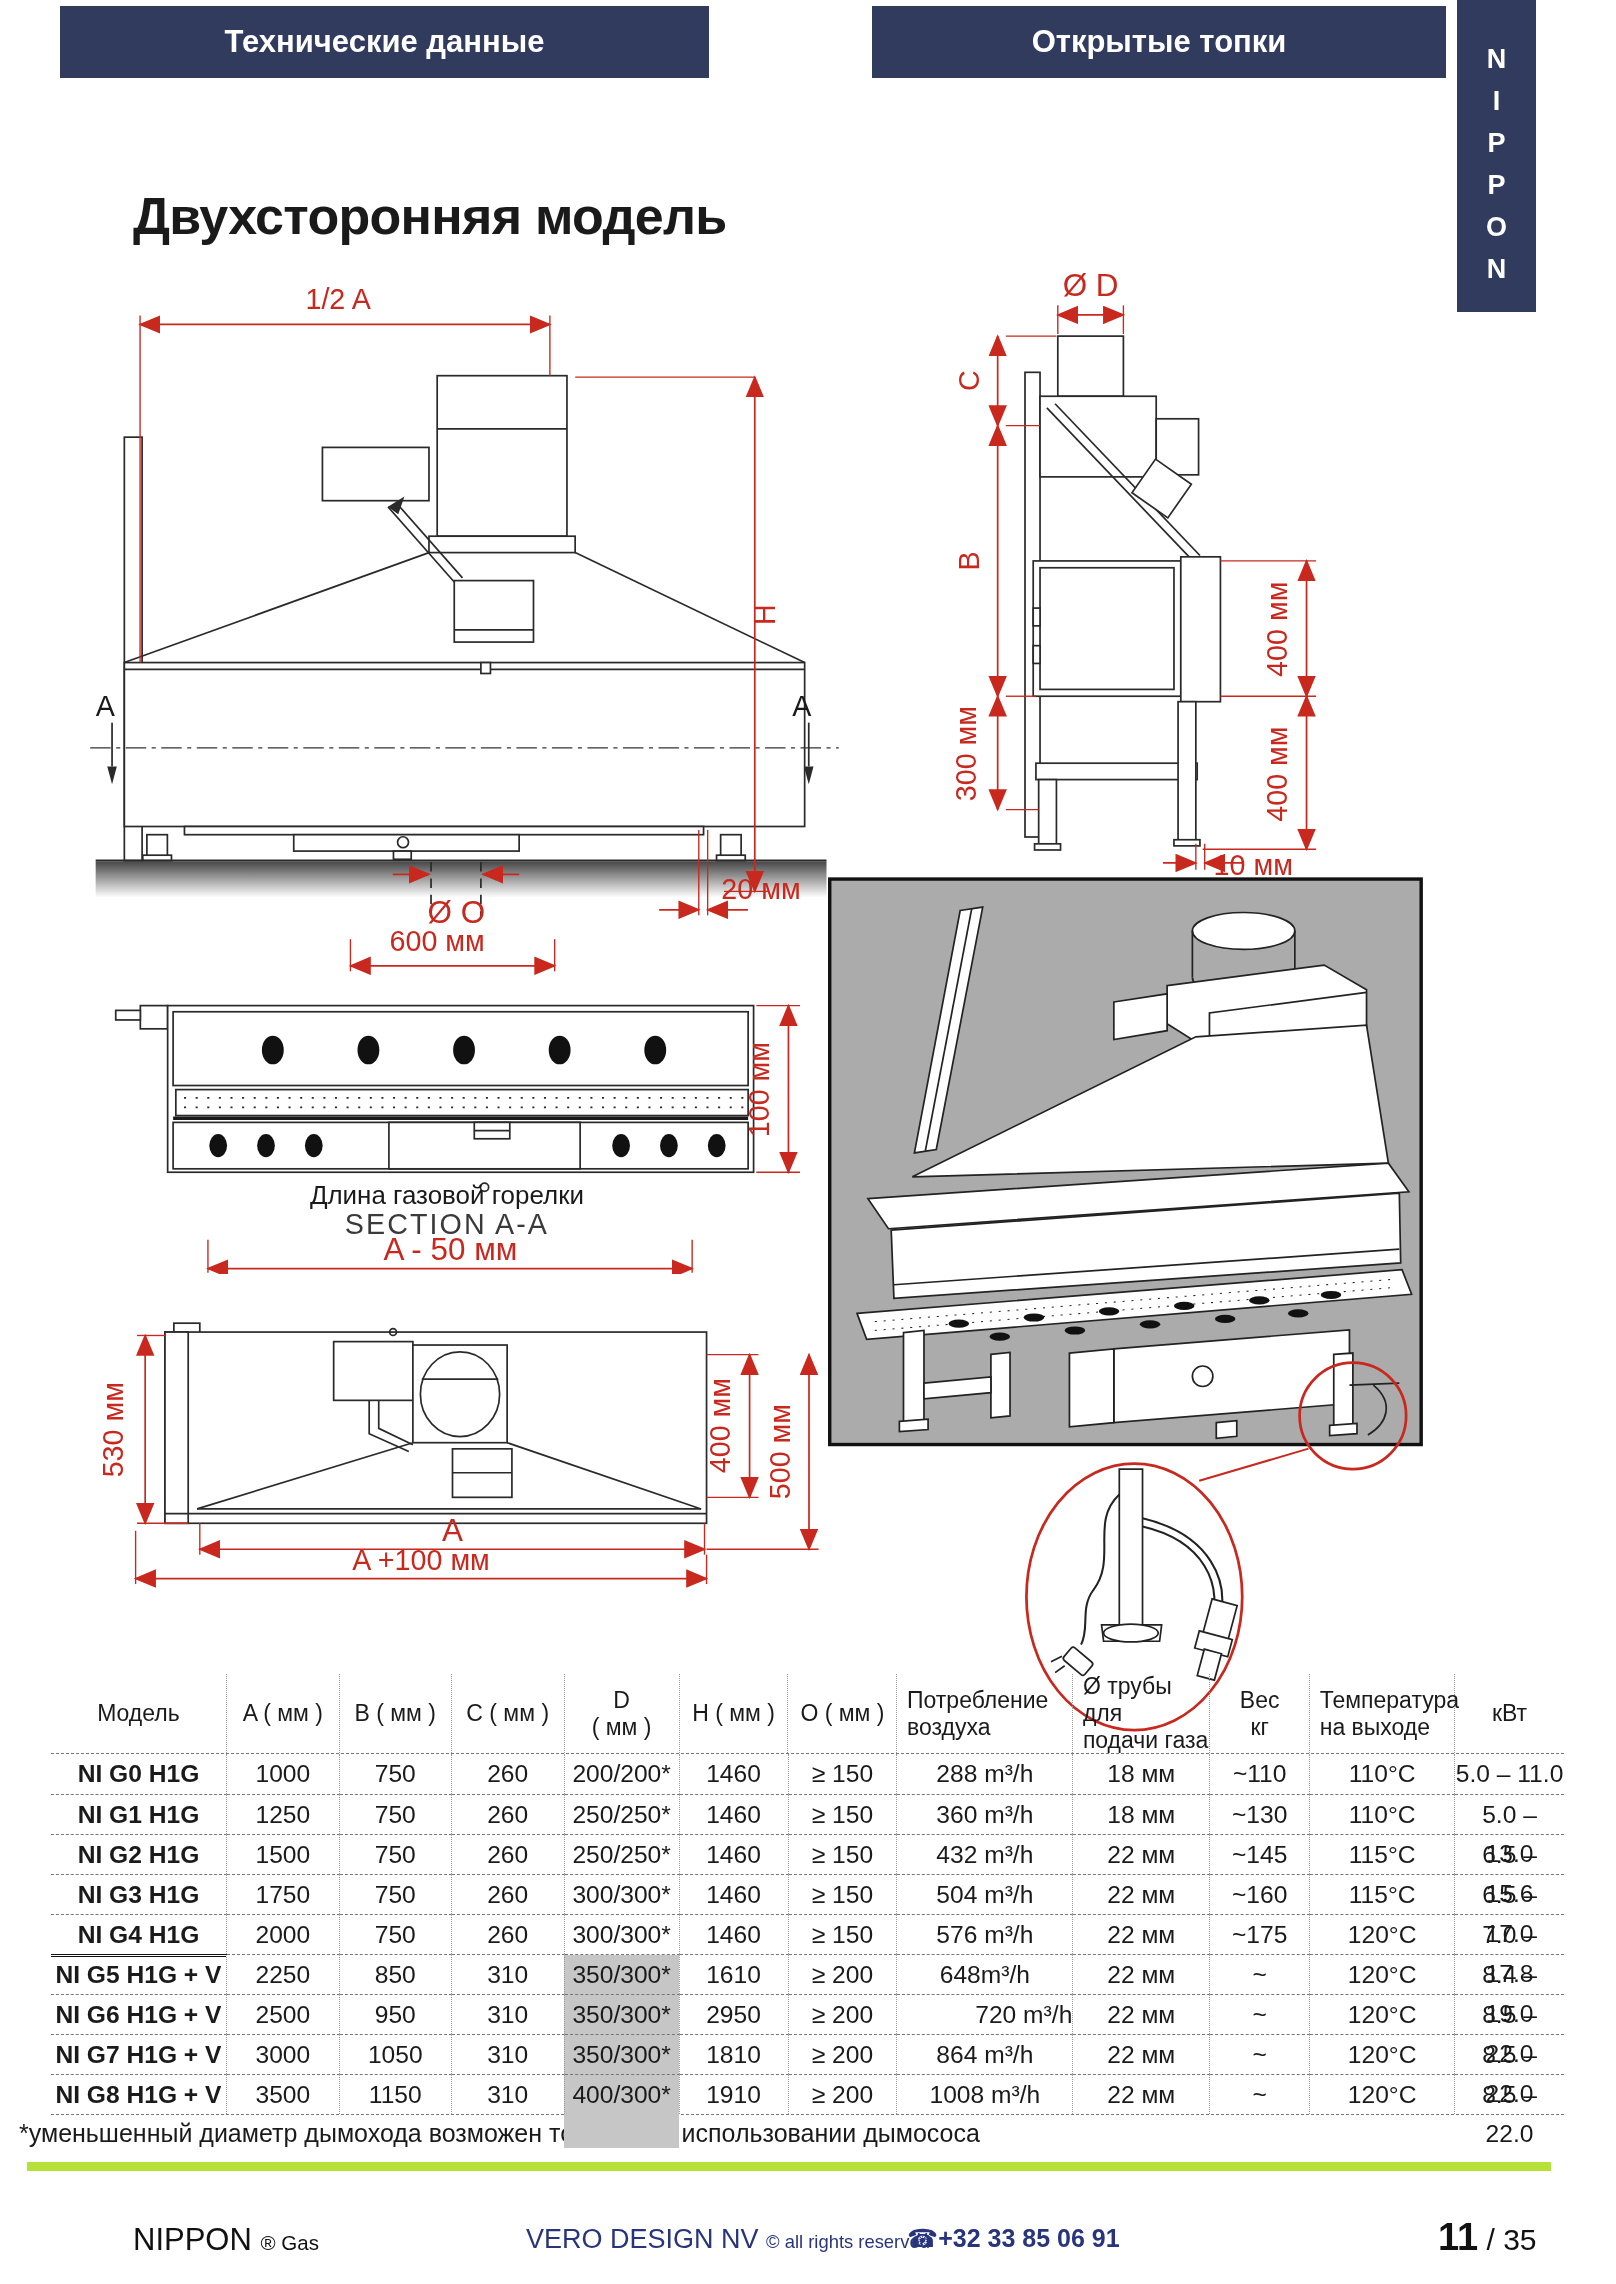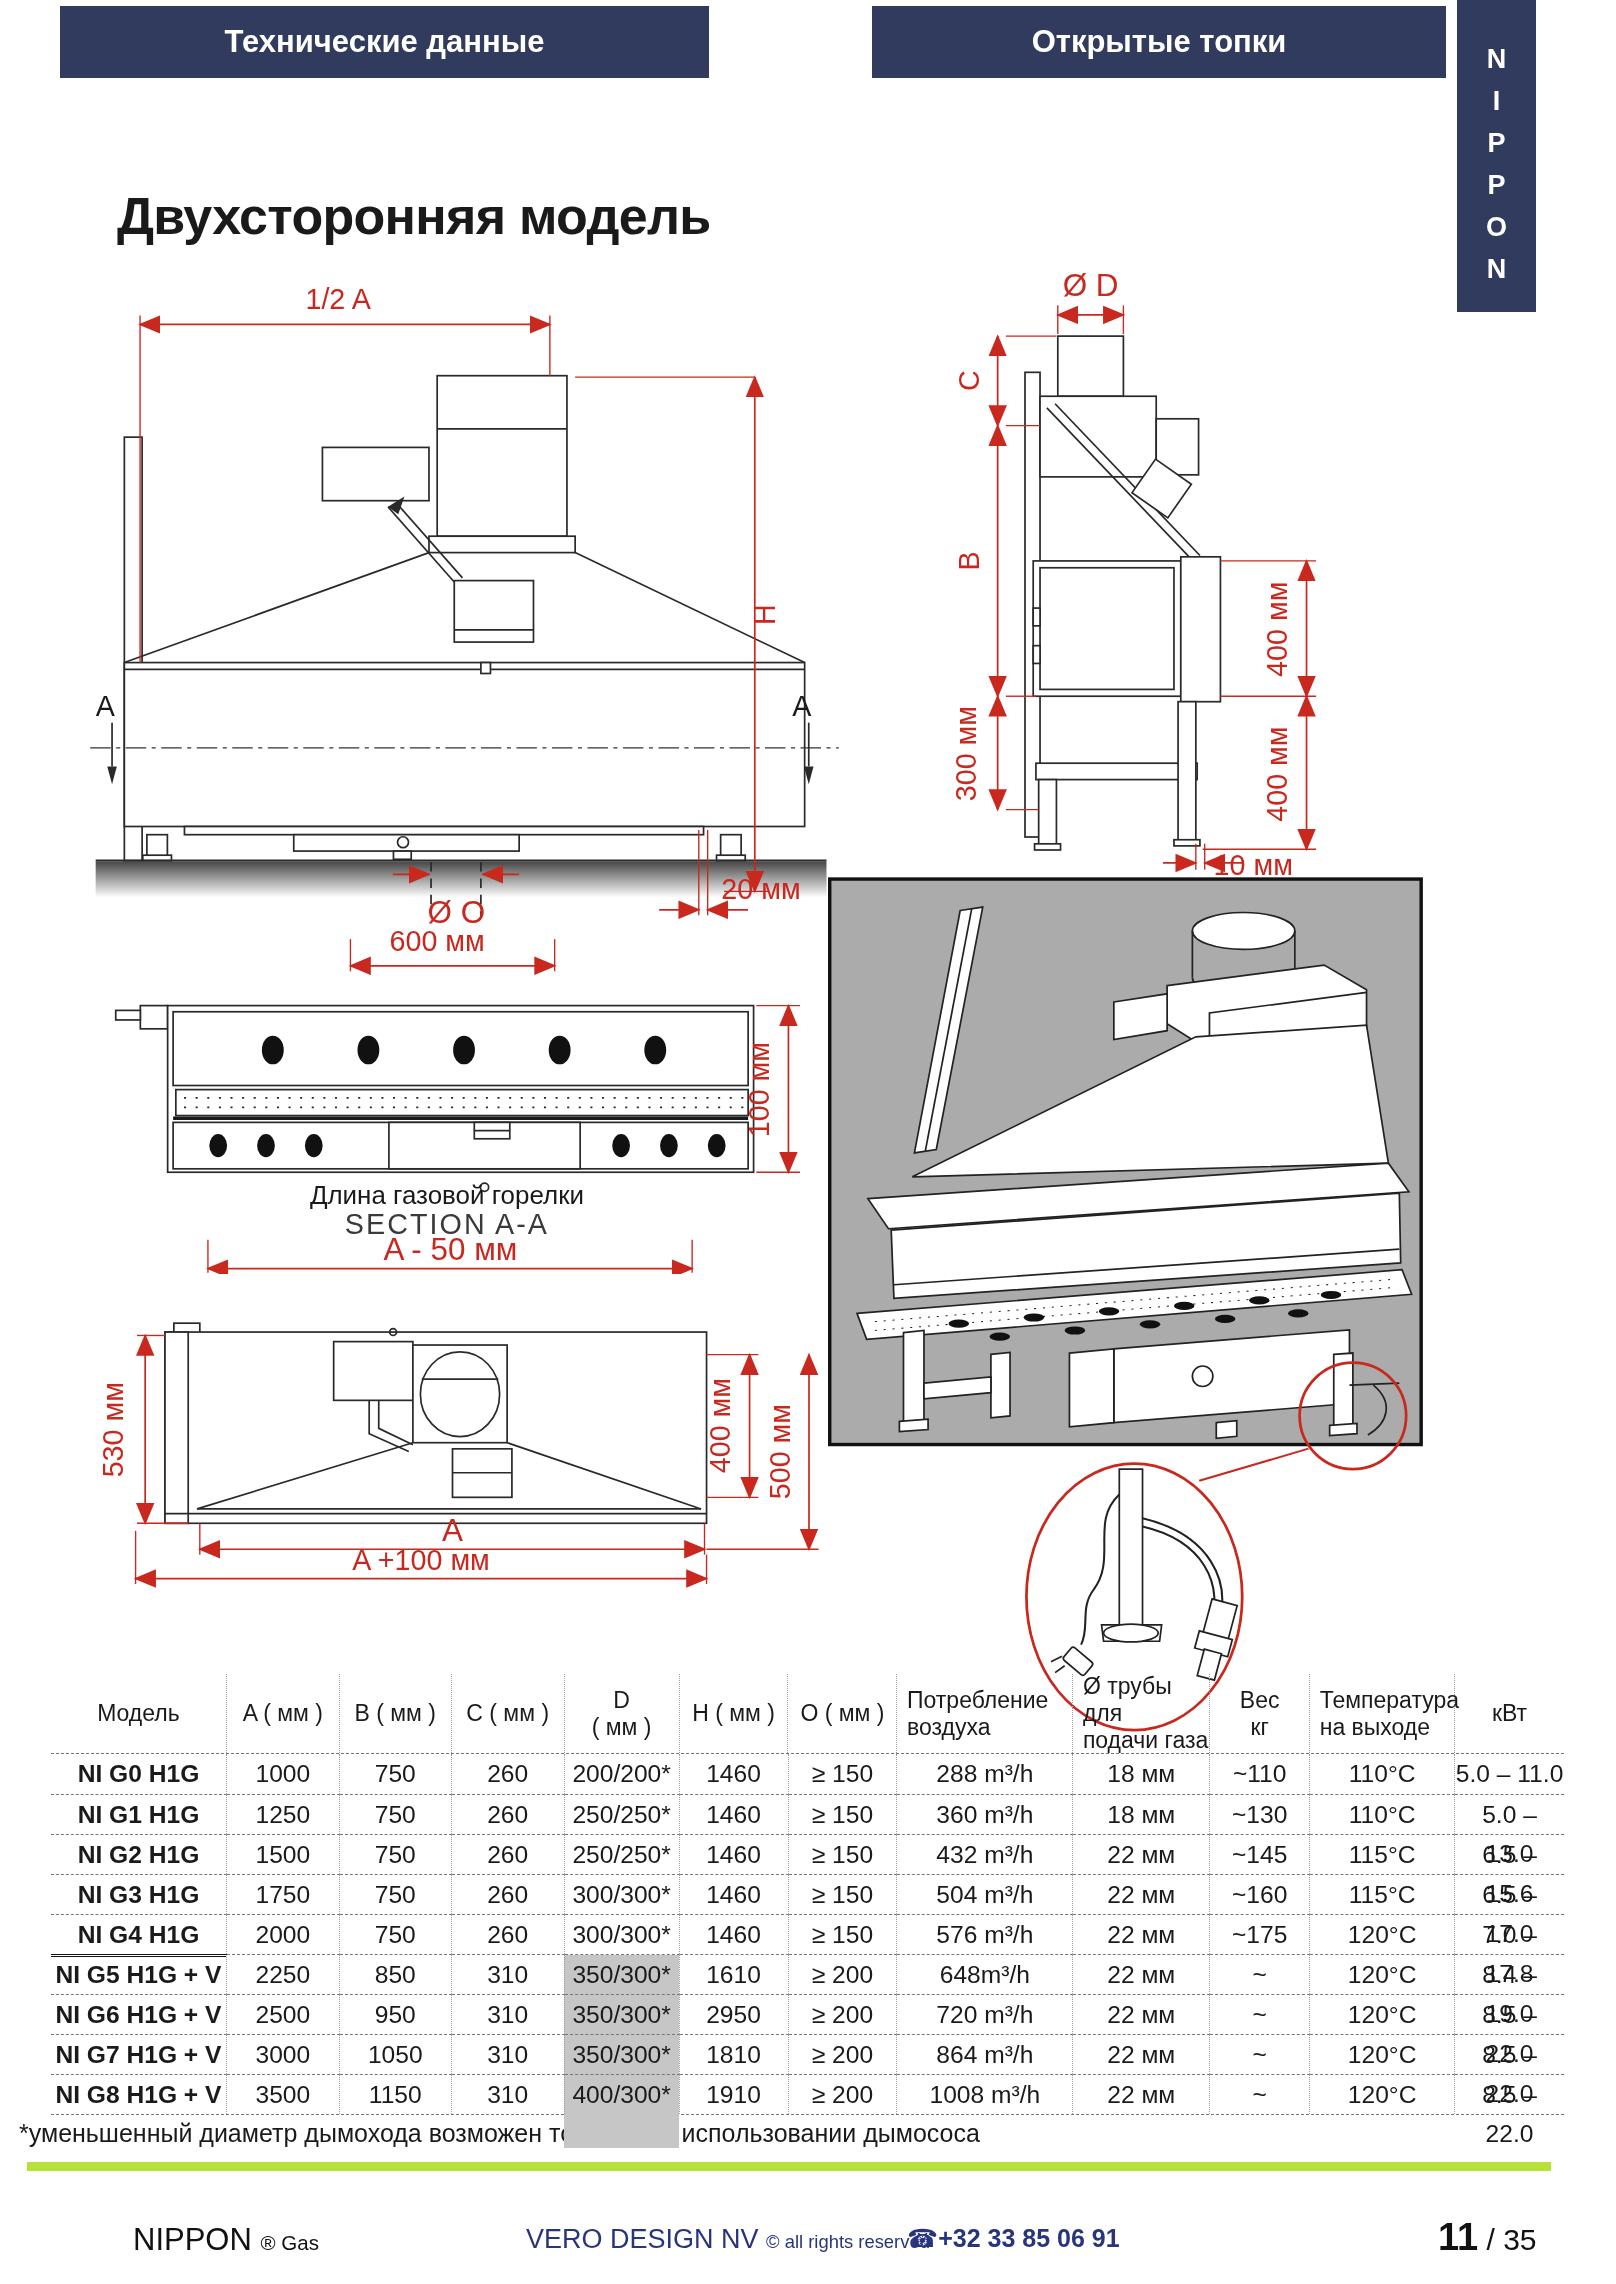--- a/index.html
+++ b/index.html
@@ -12,21 +12,21 @@
   .band.right{left:872px;width:574px;}
   .logo{position:absolute;left:709px;top:0;width:163px;height:159px;}
   .logo .white{position:absolute;left:0;top:0;width:100%;height:79px;background:#fff;border:1.4px solid #2a3567;box-sizing:border-box;}
   .logo .navy{position:absolute;left:0;top:79px;width:100%;height:80px;background:#25316a;}
   .logo .vero{position:absolute;left:0;top:9.6px;width:100%;text-align:center;font-size:30px;font-weight:bold;color:#25316a;letter-spacing:1.4px;}
   .logo .design{position:absolute;left:0;top:116px;width:100%;text-align:center;font-size:27px;font-weight:bold;color:#fff;letter-spacing:1.4px;}
   .logo .red{position:absolute;left:54px;top:55px;width:53px;height:53px;background:#e02b1e;}
   .nippon{position:absolute;left:1457px;top:0;width:79px;height:312px;background:#313b5e;
           display:flex;flex-direction:column;align-items:center;padding-top:44px;box-sizing:border-box;gap:11px;
           color:#fff;font-size:27px;font-weight:bold;}
-  .title{position:absolute;left:117px;top:186px;font-size:52px;font-weight:bold;letter-spacing:-0.7px;}
+  .title{position:absolute;left:133px;top:186px;font-size:52px;font-weight:bold;letter-spacing:-0.7px;}
   
   svg text{font-family:"Liberation Sans","DejaVu Sans",sans-serif;}
   .dtx{fill:#c8281e;font-size:42px;}
   .dtx.big{font-size:46px;}
   .atx{fill:#1a1a1a;font-size:42px;}
   .blk{stroke:#2a2a2a;stroke-width:2.5;fill:none;}
   .blkf{stroke:#2a2a2a;stroke-width:2.5;fill:#fff;}
   .red{stroke:#c8281e;stroke-width:2.5;fill:none;}
   .redt{stroke:#c8281e;stroke-width:2;fill:none;}
   
@@ -447,21 +447,21 @@
           <div class="td" style="width: 109px;">8.4 – 19.0</div>
         </div>
         <div class="trow">
           <div class="td model" style="width: 176px;">NI G6 H1G + V</div>
           <div class="td" style="width: 113px;">2500</div>
           <div class="td" style="width: 112px;">950</div>
           <div class="td" style="width: 113px;">310</div>
           <div class="td" style="width: 115px;">350/300*</div>
           <div class="td" style="width: 109px;">2950</div>
           <div class="td" style="width: 109px;">≥ 200</div>
-          <div class="td" style="width: 176px;">720 m³/h</div>
+          <div class="td" style="width: 176px; text-align: right;">720 m³/h</div>
           <div class="td" style="width: 137px;">22 мм</div>
           <div class="td" style="width: 100px;">~</div>
           <div class="td" style="width: 145px;">120°C</div>
           <div class="td" style="width: 109px;">8.5 – 22.0</div>
         </div>
         <div class="trow">
           <div class="td model" style="width: 176px;">NI G7 H1G + V</div>
           <div class="td" style="width: 113px;">3000</div>
           <div class="td" style="width: 112px;">1050</div>
           <div class="td" style="width: 113px;">310</div>

